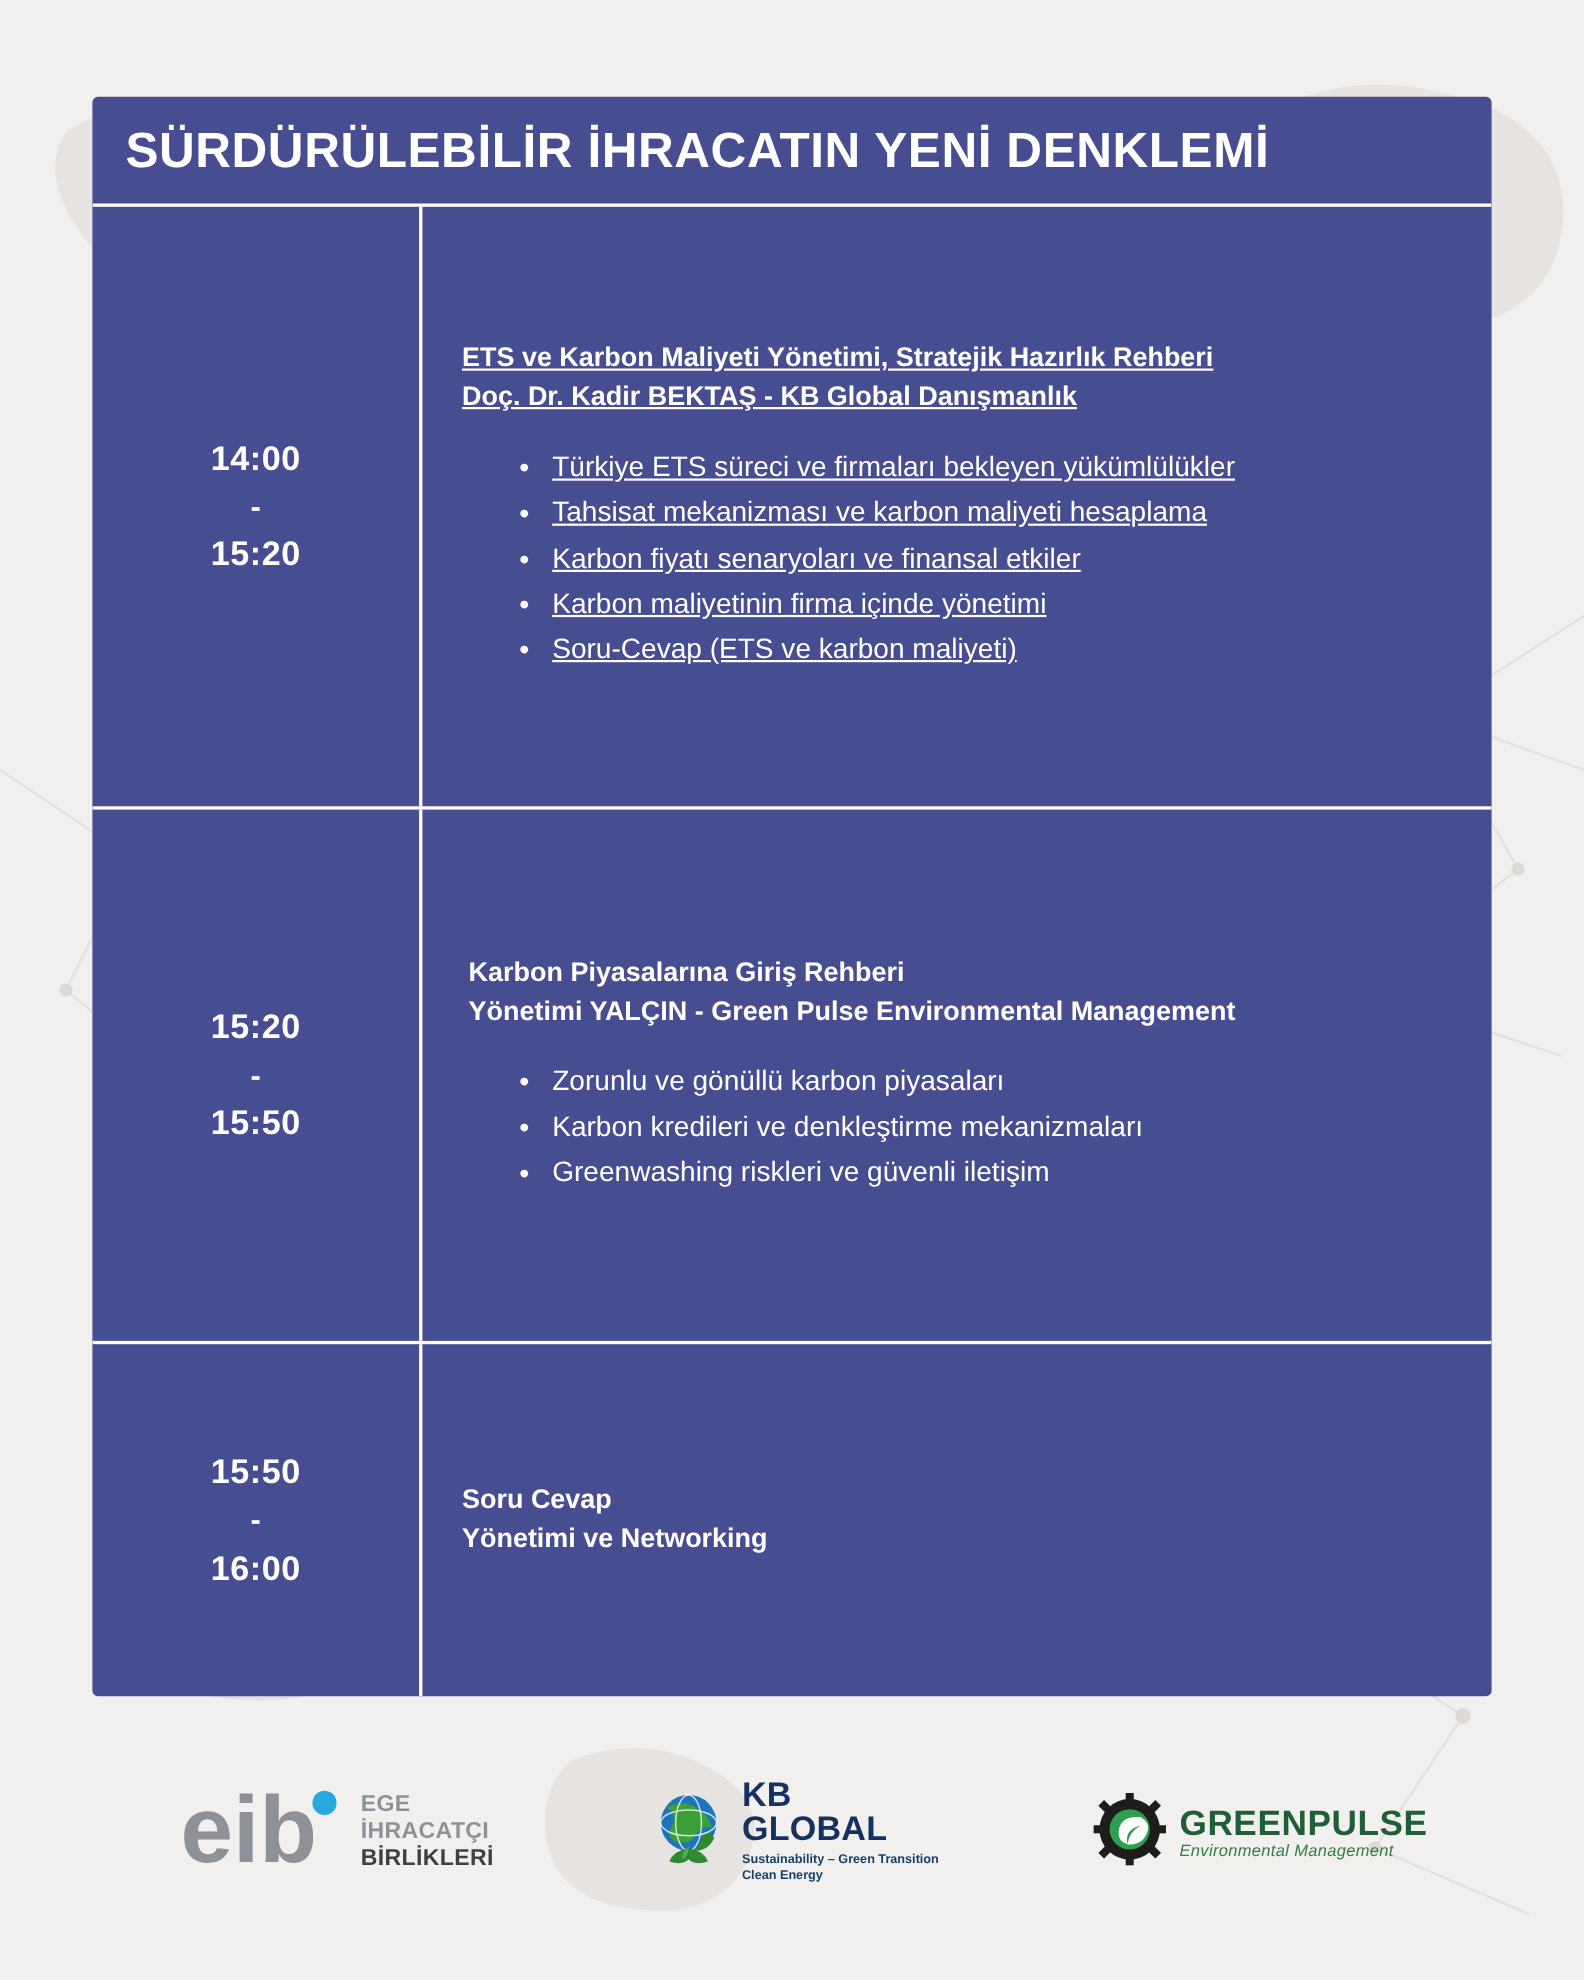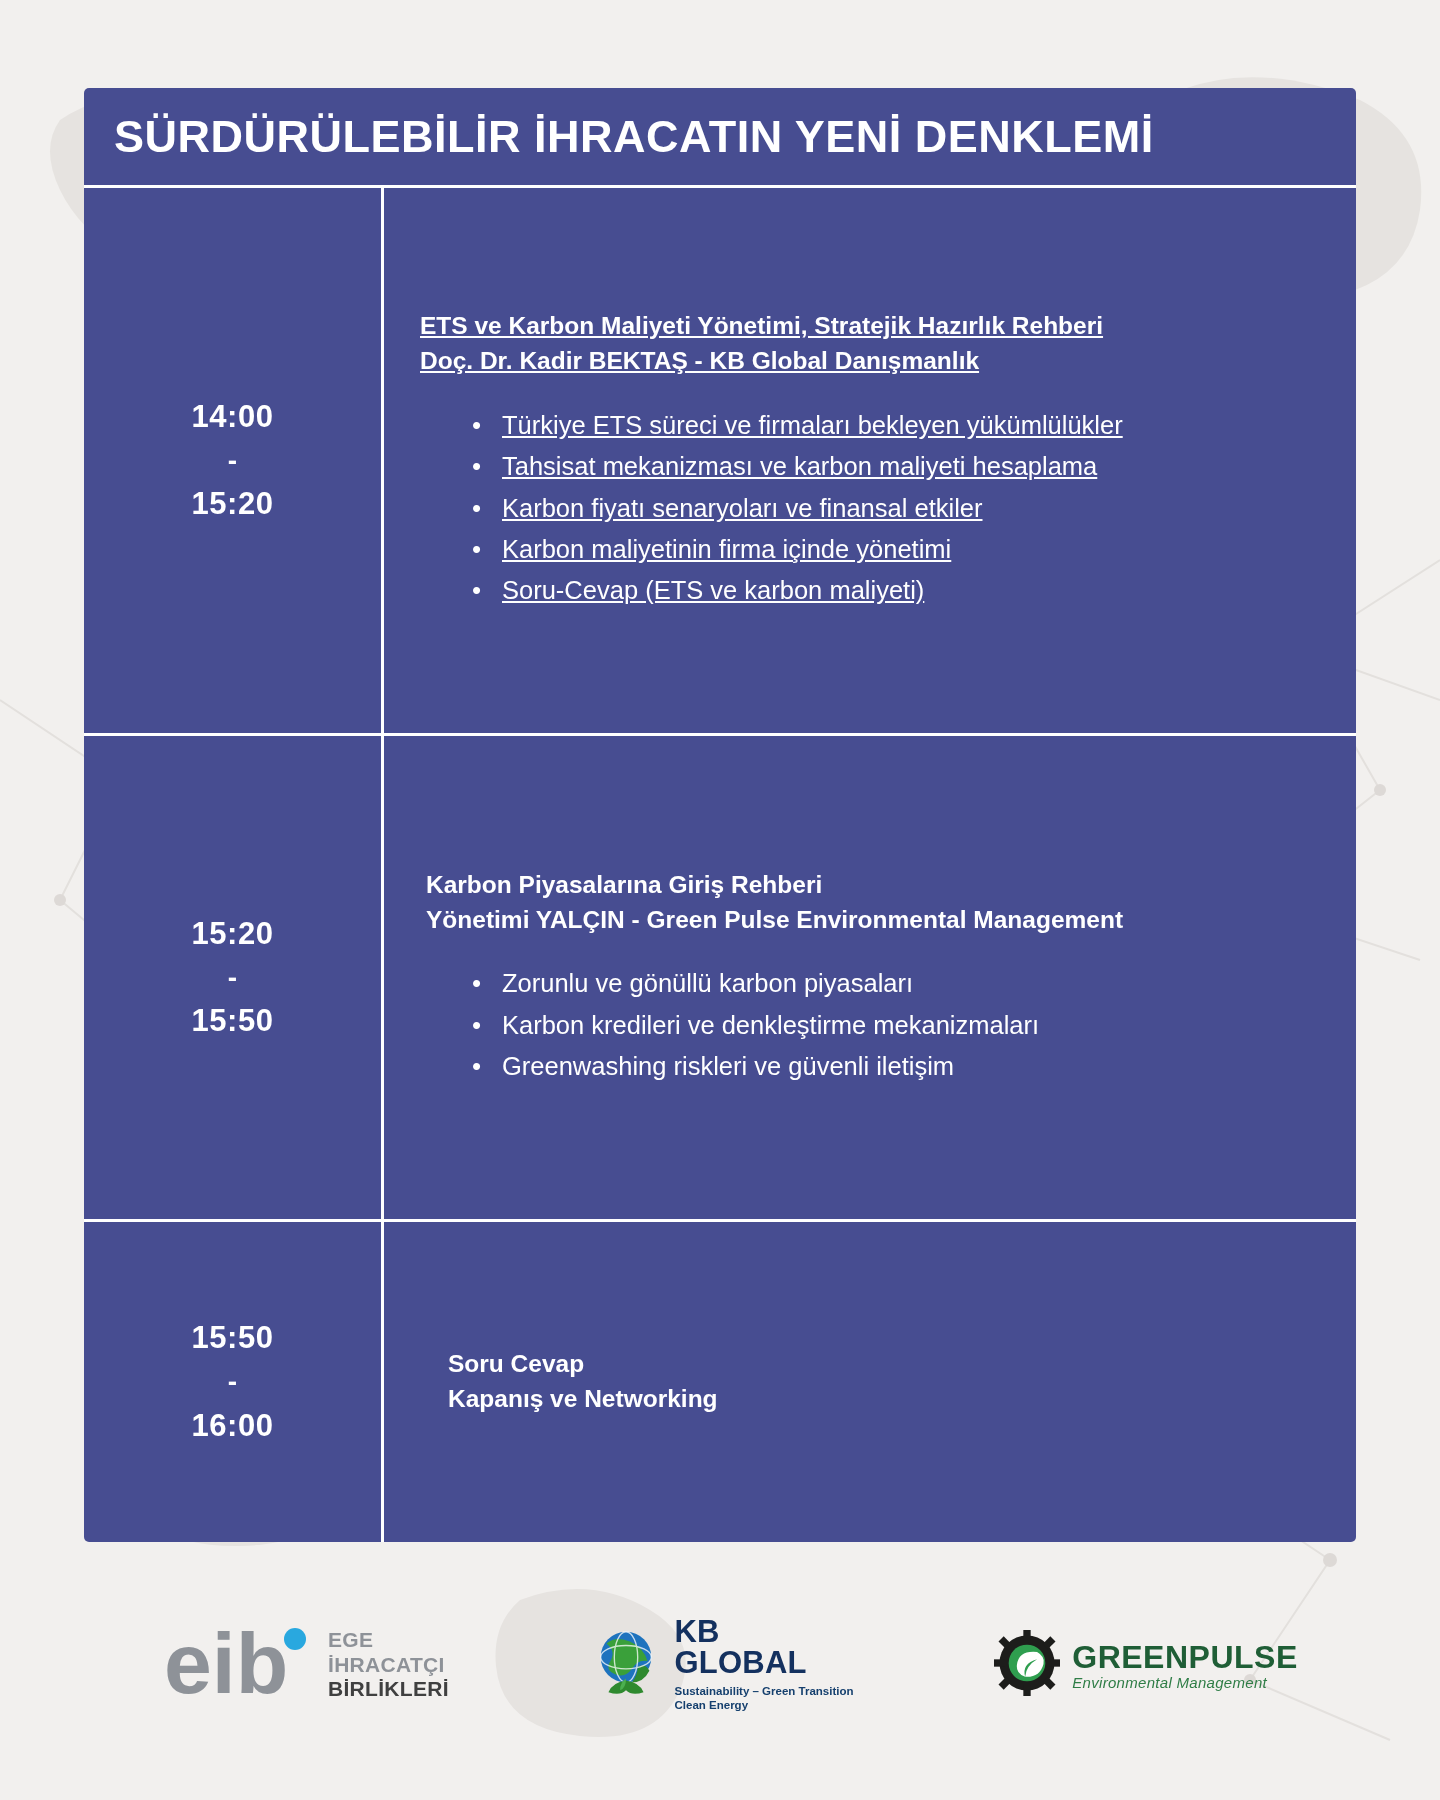--- a/index.html
+++ b/index.html
@@ -90,21 +90,21 @@
   .content-cell.r3 { min-height: 320px; }
 
   .heading {
     font-size: 24.5px;
     font-weight: bold;
     line-height: 1.42;
     margin: 0 0 26px 0;
     white-space: nowrap;
   }
   .heading.pad { padding-left: 6px; }
-  .heading.nomargin { margin-bottom: 0; margin-left: 28px; }
+  .heading.nomargin { margin-bottom: 0; }
 
   ul.bullets {
     margin: 0;
     padding: 0 0 0 52px;
     list-style: none;
   }
   ul.bullets li {
     font-size: 25.5px;
     line-height: 1.62;
     position: relative;
@@ -267,21 +267,21 @@
 
   <div class="row">
     <div class="time-cell">
       <div class="t">15:50</div>
       <div class="dash">-</div>
       <div class="t">16:00</div>
     </div>
     <div class="content-cell r3">
       <div class="heading nomargin">
         <div>Soru Cevap</div>
-        <div>Kapanış ve Networking</div>
+        <div>Yönetimi ve Networking</div>
       </div>
     </div>
   </div>
 
 </div>
 
 <div class="logos">
 
   <div class="logo-slot logo-eib">
     <div class="eib-wrap">

